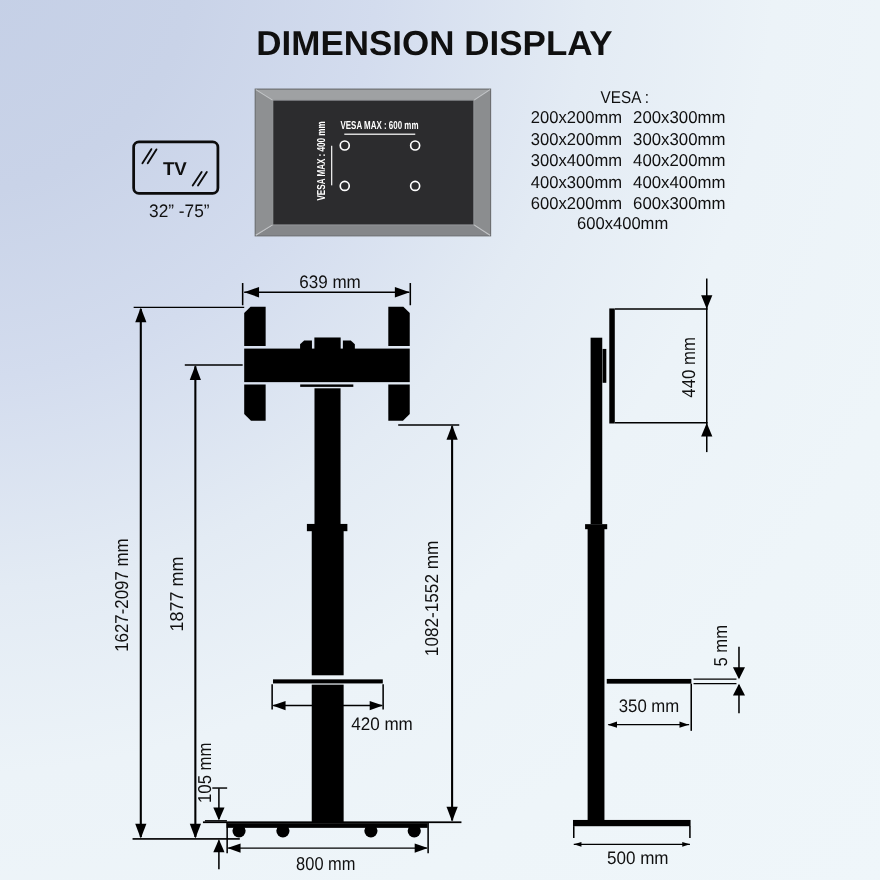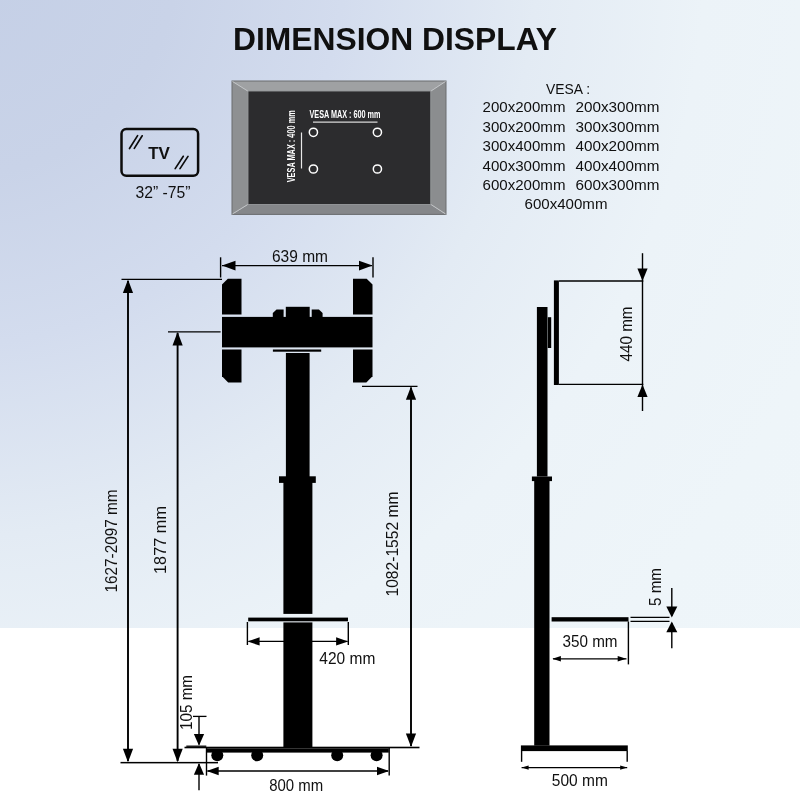--- a/index.html
+++ b/index.html
@@ -1,17 +1,17 @@
 <!DOCTYPE html>
 <html><head>
 <meta charset="utf-8">
 <style>
   html,body{margin:0;padding:0;}
   body{width:800px;height:800px;overflow:hidden;font-family:"Liberation Sans",sans-serif;}
-  #bg{width:800px;height:628px;position:relative;
+  #bg{width:800px;height:800px;position:relative;
       background:radial-gradient(circle 1200px at -40px -40px,
         #c4cfe6 0%, #c9d3e8 18%, #d3dcee 32%, #e3ebf4 48%, #ecf3f8 62%, #eef5f9 78%, #eff6fa 100%);}
   svg{position:absolute;left:0;top:0;}
   text{font-family:"Liberation Sans",sans-serif;}
 </style>
 </head>
 <body>
 
 <div id="bg">
 <svg width="800" height="800" viewBox="0 0 800 800" fill="#101010">

